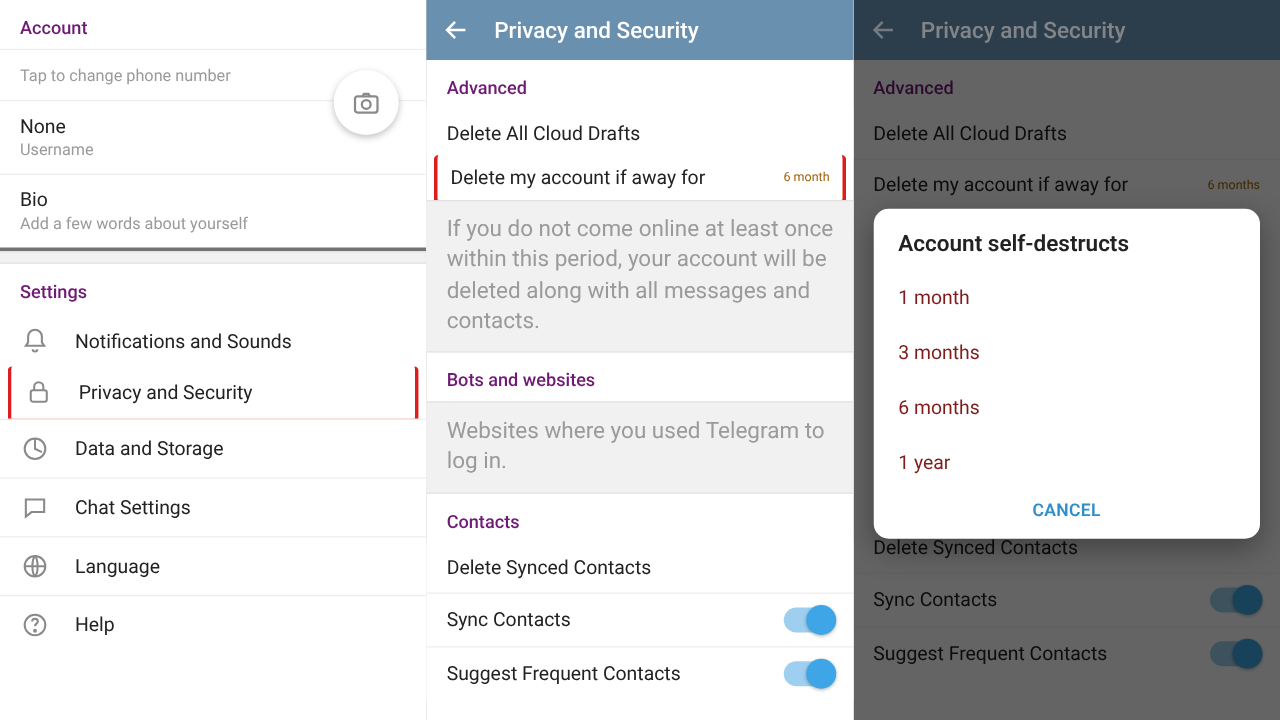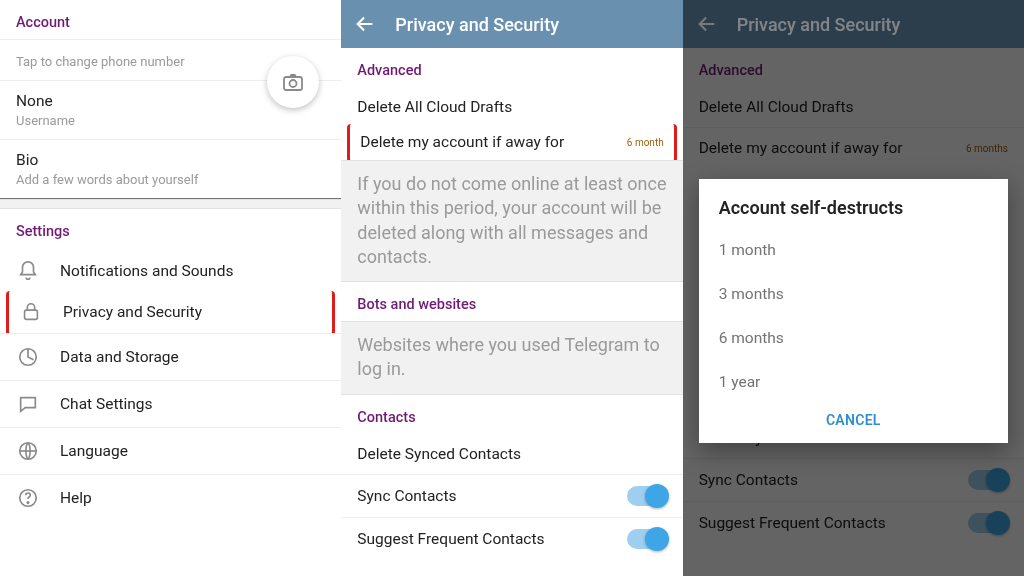--- a/index.html
+++ b/index.html
@@ -91,31 +91,31 @@
   .toggle::after {
     content:""; position:absolute; right:-2px; top:-2px;
     width:24px; height:24px; border-radius:50%; background:#3ea6e6;
     box-shadow:0 1px 3px rgba(0,0,0,.3);
   }
 
   
   .dim { position:absolute; inset:0; background:rgba(0,0,0,.42); }
   .dialog {
     position: absolute;
-    left: 16px; right: 16px; top: 179px;
-    background: #fff; border-radius: 0;
+    left: 16px; right: 16px; top: 167px;
+    background: #fff; border-radius: 12px;
     box-shadow: 0 8px 24px rgba(0,0,0,.35);
     padding: 18px 0 6px;
   }
   .dialog h3 {
     margin: 0 0 6px; padding: 0 20px 4px;
     font-size: 18px; font-weight: 600; color:#222;
   }
   .dialog .opt {
-    padding: 13px 20px; font-size: 15.5px; color:#737373;
+    padding: 13px 20px; font-size: 15.5px; color:#7f1d1d;
   }
   .dialog .actions { text-align: center; padding: 6px 16px 8px; }
   .dialog .cancel { color:#2e8fcc; font-weight:600; font-size:14px; letter-spacing:.3px;}
 
   svg { display:block; }
 </style>
 </head>
 <body>
 
 <div class="panel">
@@ -134,21 +134,21 @@
       <div class="col">
           <span class="sub">Tap to change phone number</span>
         </div>
     </div>
     <div class="row">
       <div class="col">
         <span>None</span>
         <span class="sub">Username</span>
       </div>
     </div>
-    <div class="row" style="border-bottom:1px solid #737373;">
+    <div class="row" style="border-bottom:3px solid #737373;">
       <div class="col">
         <span>Bio</span>
         <span class="sub">Add a few words about yourself</span>
       </div>
     </div>
 
     <div style="background:#f1f1f1; height:10px; border-top:1px solid #e2e2e2; border-bottom:1px solid #e2e2e2;"></div>
 
     <div class="section-title">Settings</div>
 

